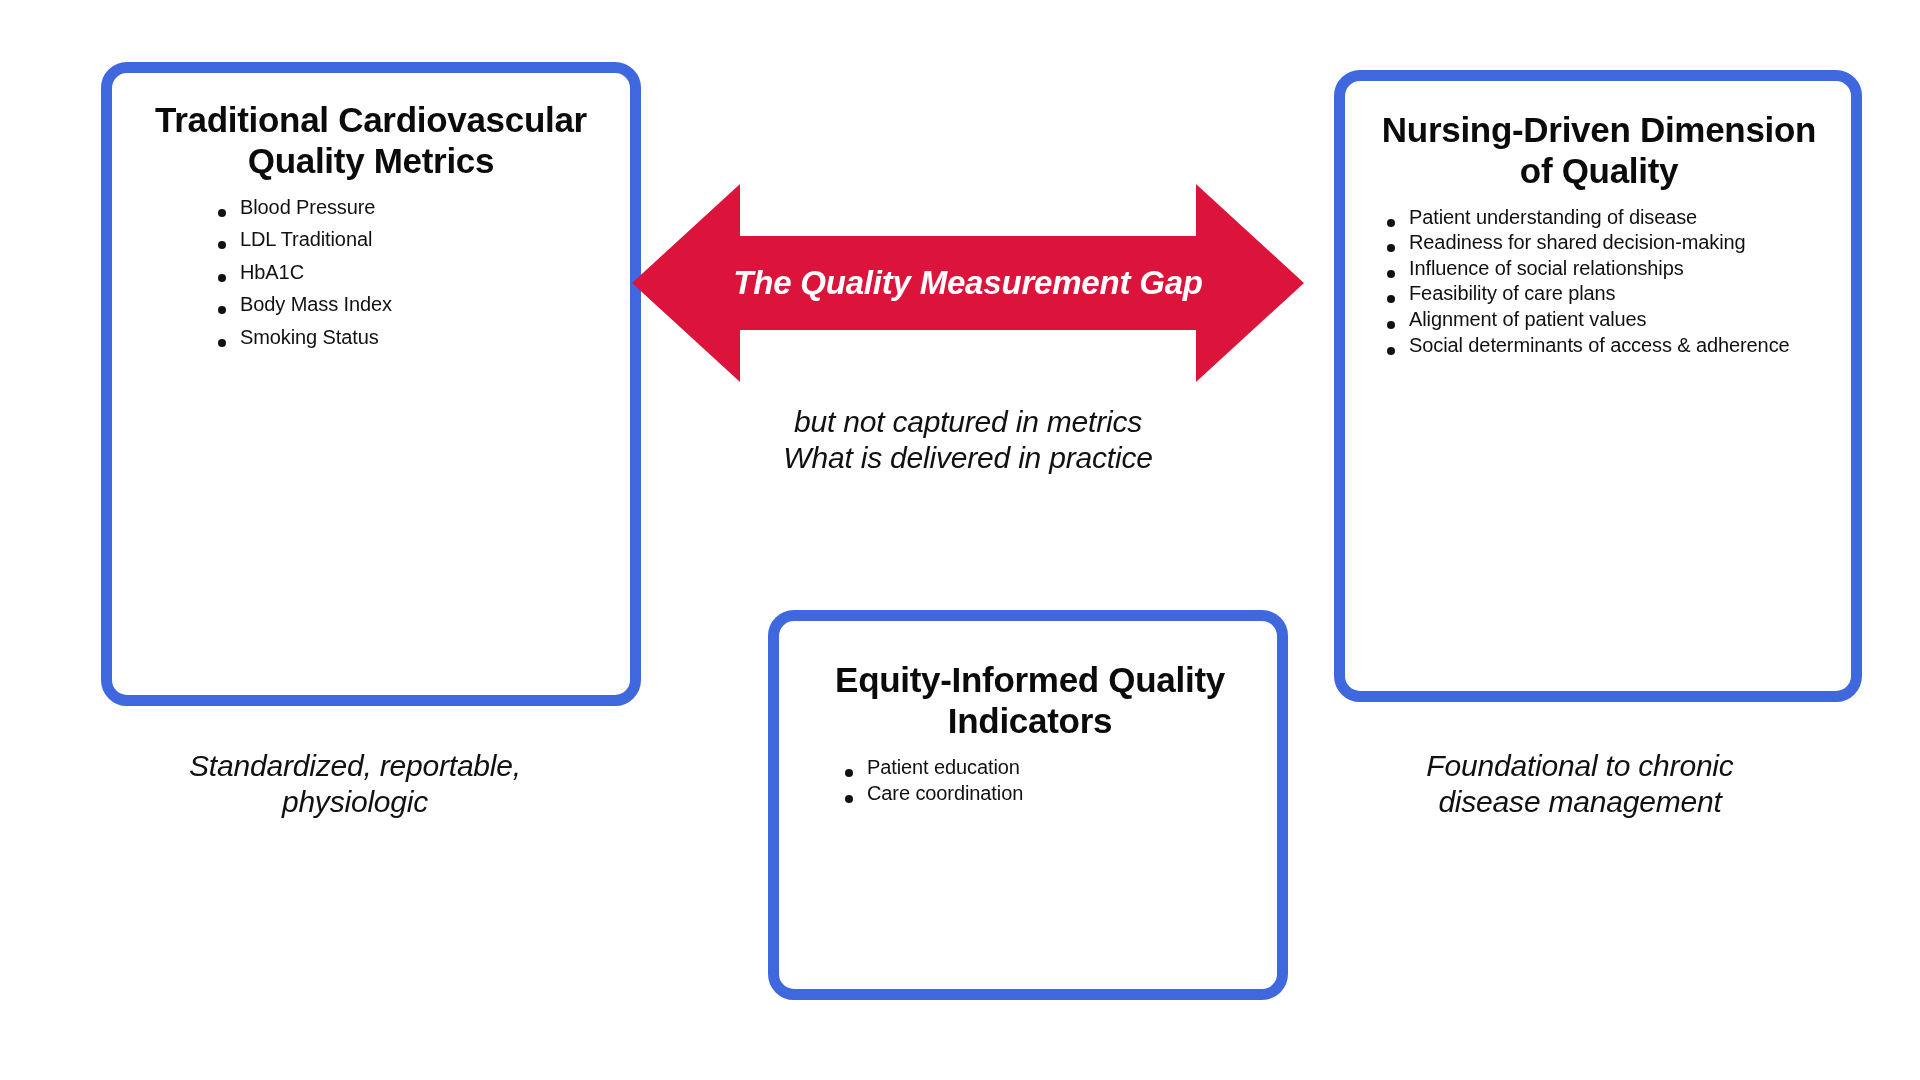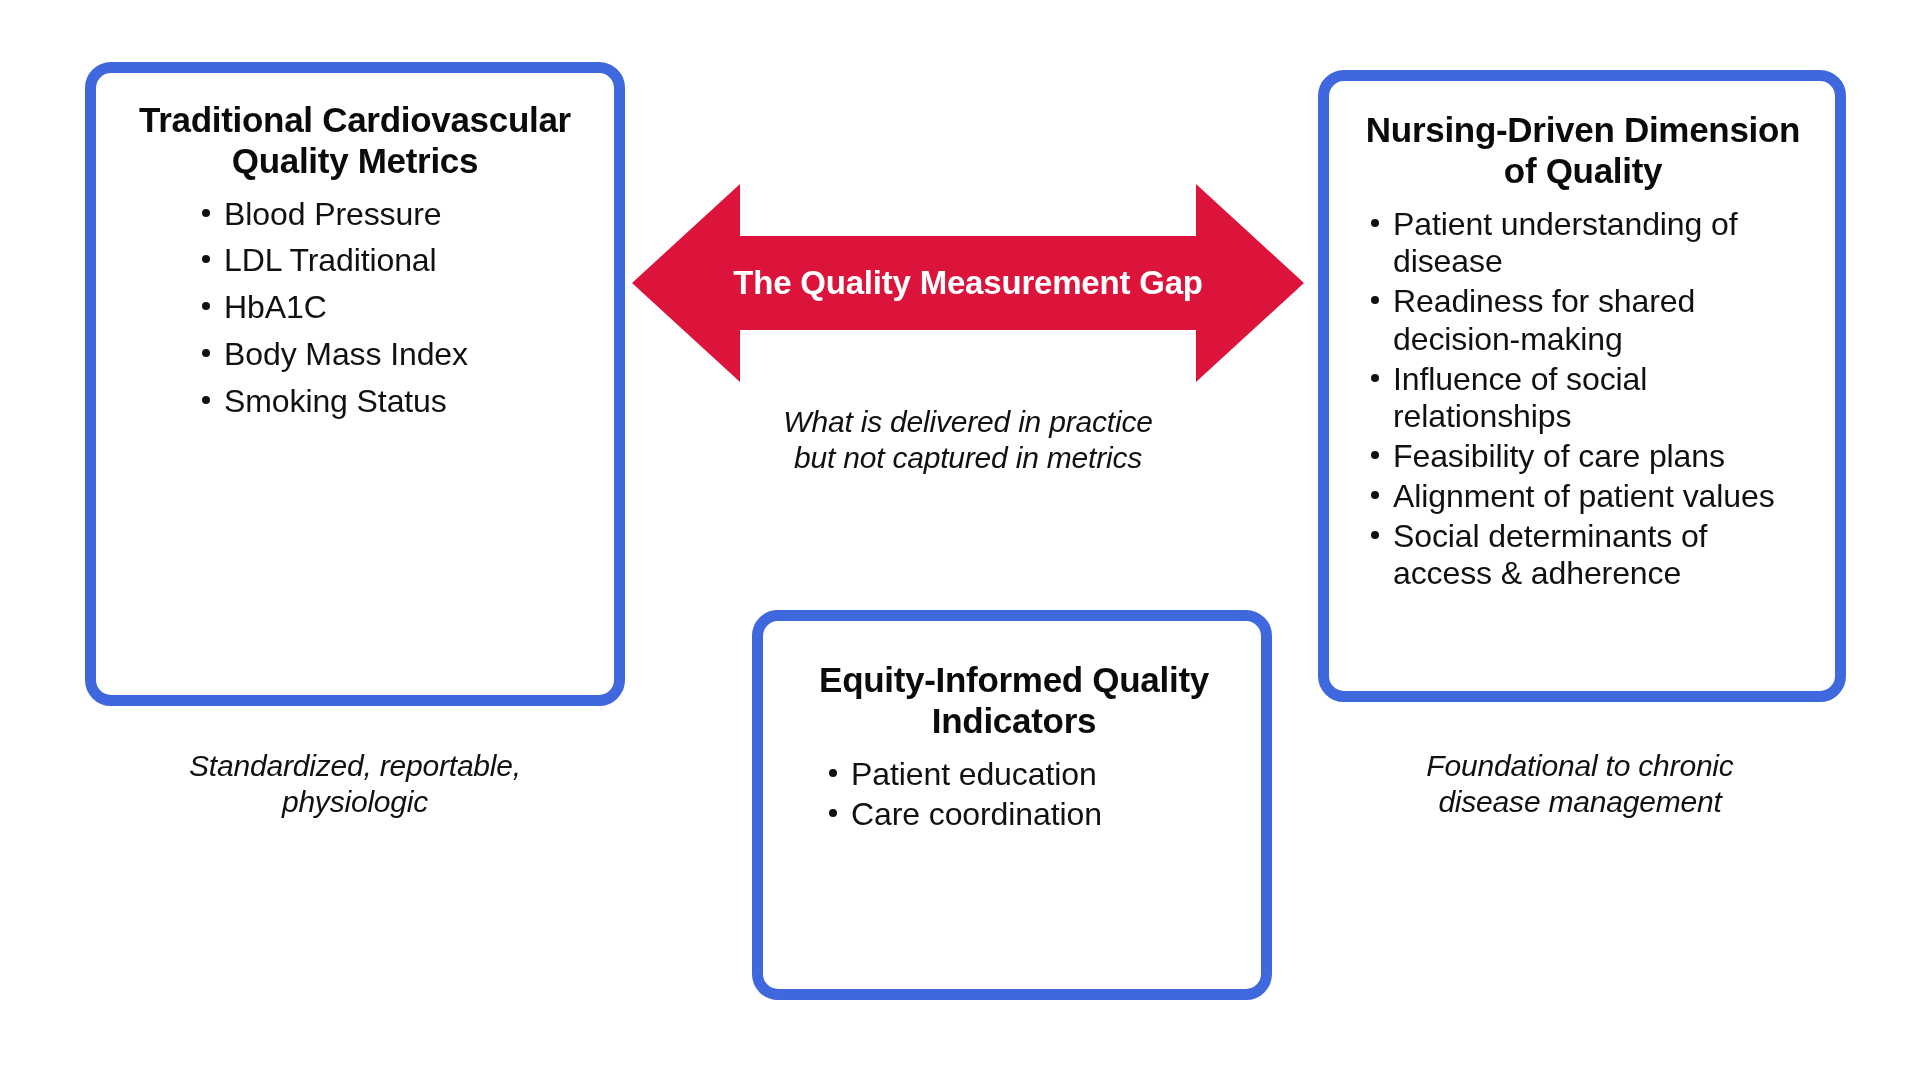--- a/index.html
+++ b/index.html
@@ -22,20 +22,21 @@
     height: 1080px;
   }
 
   
   .card {
     position: absolute;
     box-sizing: border-box;
     background: #ffffff;
     border: 11px solid #3f68de;
     border-radius: 26px;
+    margin-left: 16px;
   }
   .card-inner {
     position: absolute;
     inset: 0;
     padding: 26px 30px 22px 30px;
     box-sizing: border-box;
   }
   .card-title {
     font-size: 35px;
     font-weight: bold;
@@ -45,21 +46,21 @@
     color: #0b0b0b;
     margin: 0 0 14px 0;
   }
   .bullets {
     list-style: none;
     margin: 0;
     padding: 0;
   }
   .bullets li {
     position: relative;
-    font-size: 32px;
+    font-size: 20px;
     line-height: 1.18;
     color: #111111;
     margin: 0 0 4px 0;
     padding-left: 30px;
     letter-spacing: -0.1px;
   }
   .bullets li::before {
     content: "";
     position: absolute;
     left: 8px;
@@ -94,20 +95,21 @@
   #card-equity .bullets { margin-left: 28px; }
   #card-equity .bullets li { margin-bottom: 3px; }
 
   
   .arrow-wrap {
     position: absolute;
     left: 632px;
     top: 172px;
     width: 672px;
     height: 222px;
+    font-style: italic;
   }
   .arrow-wrap svg { display: block; width: 100%; height: 100%; }
   .arrow-label {
     position: absolute;
     left: 0; right: 0;
     top: 0; bottom: 0;
     display: flex;
     align-items: center;
     justify-content: center;
     font-size: 33px;
@@ -173,22 +175,22 @@
   </div>
 
   <div class="arrow-wrap">
     <svg viewBox="0 0 672 222" preserveAspectRatio="none" aria-hidden="true">
       <polygon points="0,111 108,12 108,64 564,64 564,12 672,111 564,210 564,158 108,158 108,210" fill="#dc143c"></polygon>
     </svg>
     <div class="arrow-label">The Quality Measurement Gap</div>
   </div>
 
   <div class="caption" id="caption-arrow">
+    <span>but not captured in metrics</span>
     <span>What is delivered in practice</span>
-    <span>but not captured in metrics</span>
   </div>
 
   <div class="card" id="card-nursing">
     <div class="card-inner">
       <div class="card-title">
         <span>Nursing-Driven</span>
         <span>Dimension of Quality</span>
       </div>
       <ul class="bullets">
         <li>Patient understanding of disease</li>

